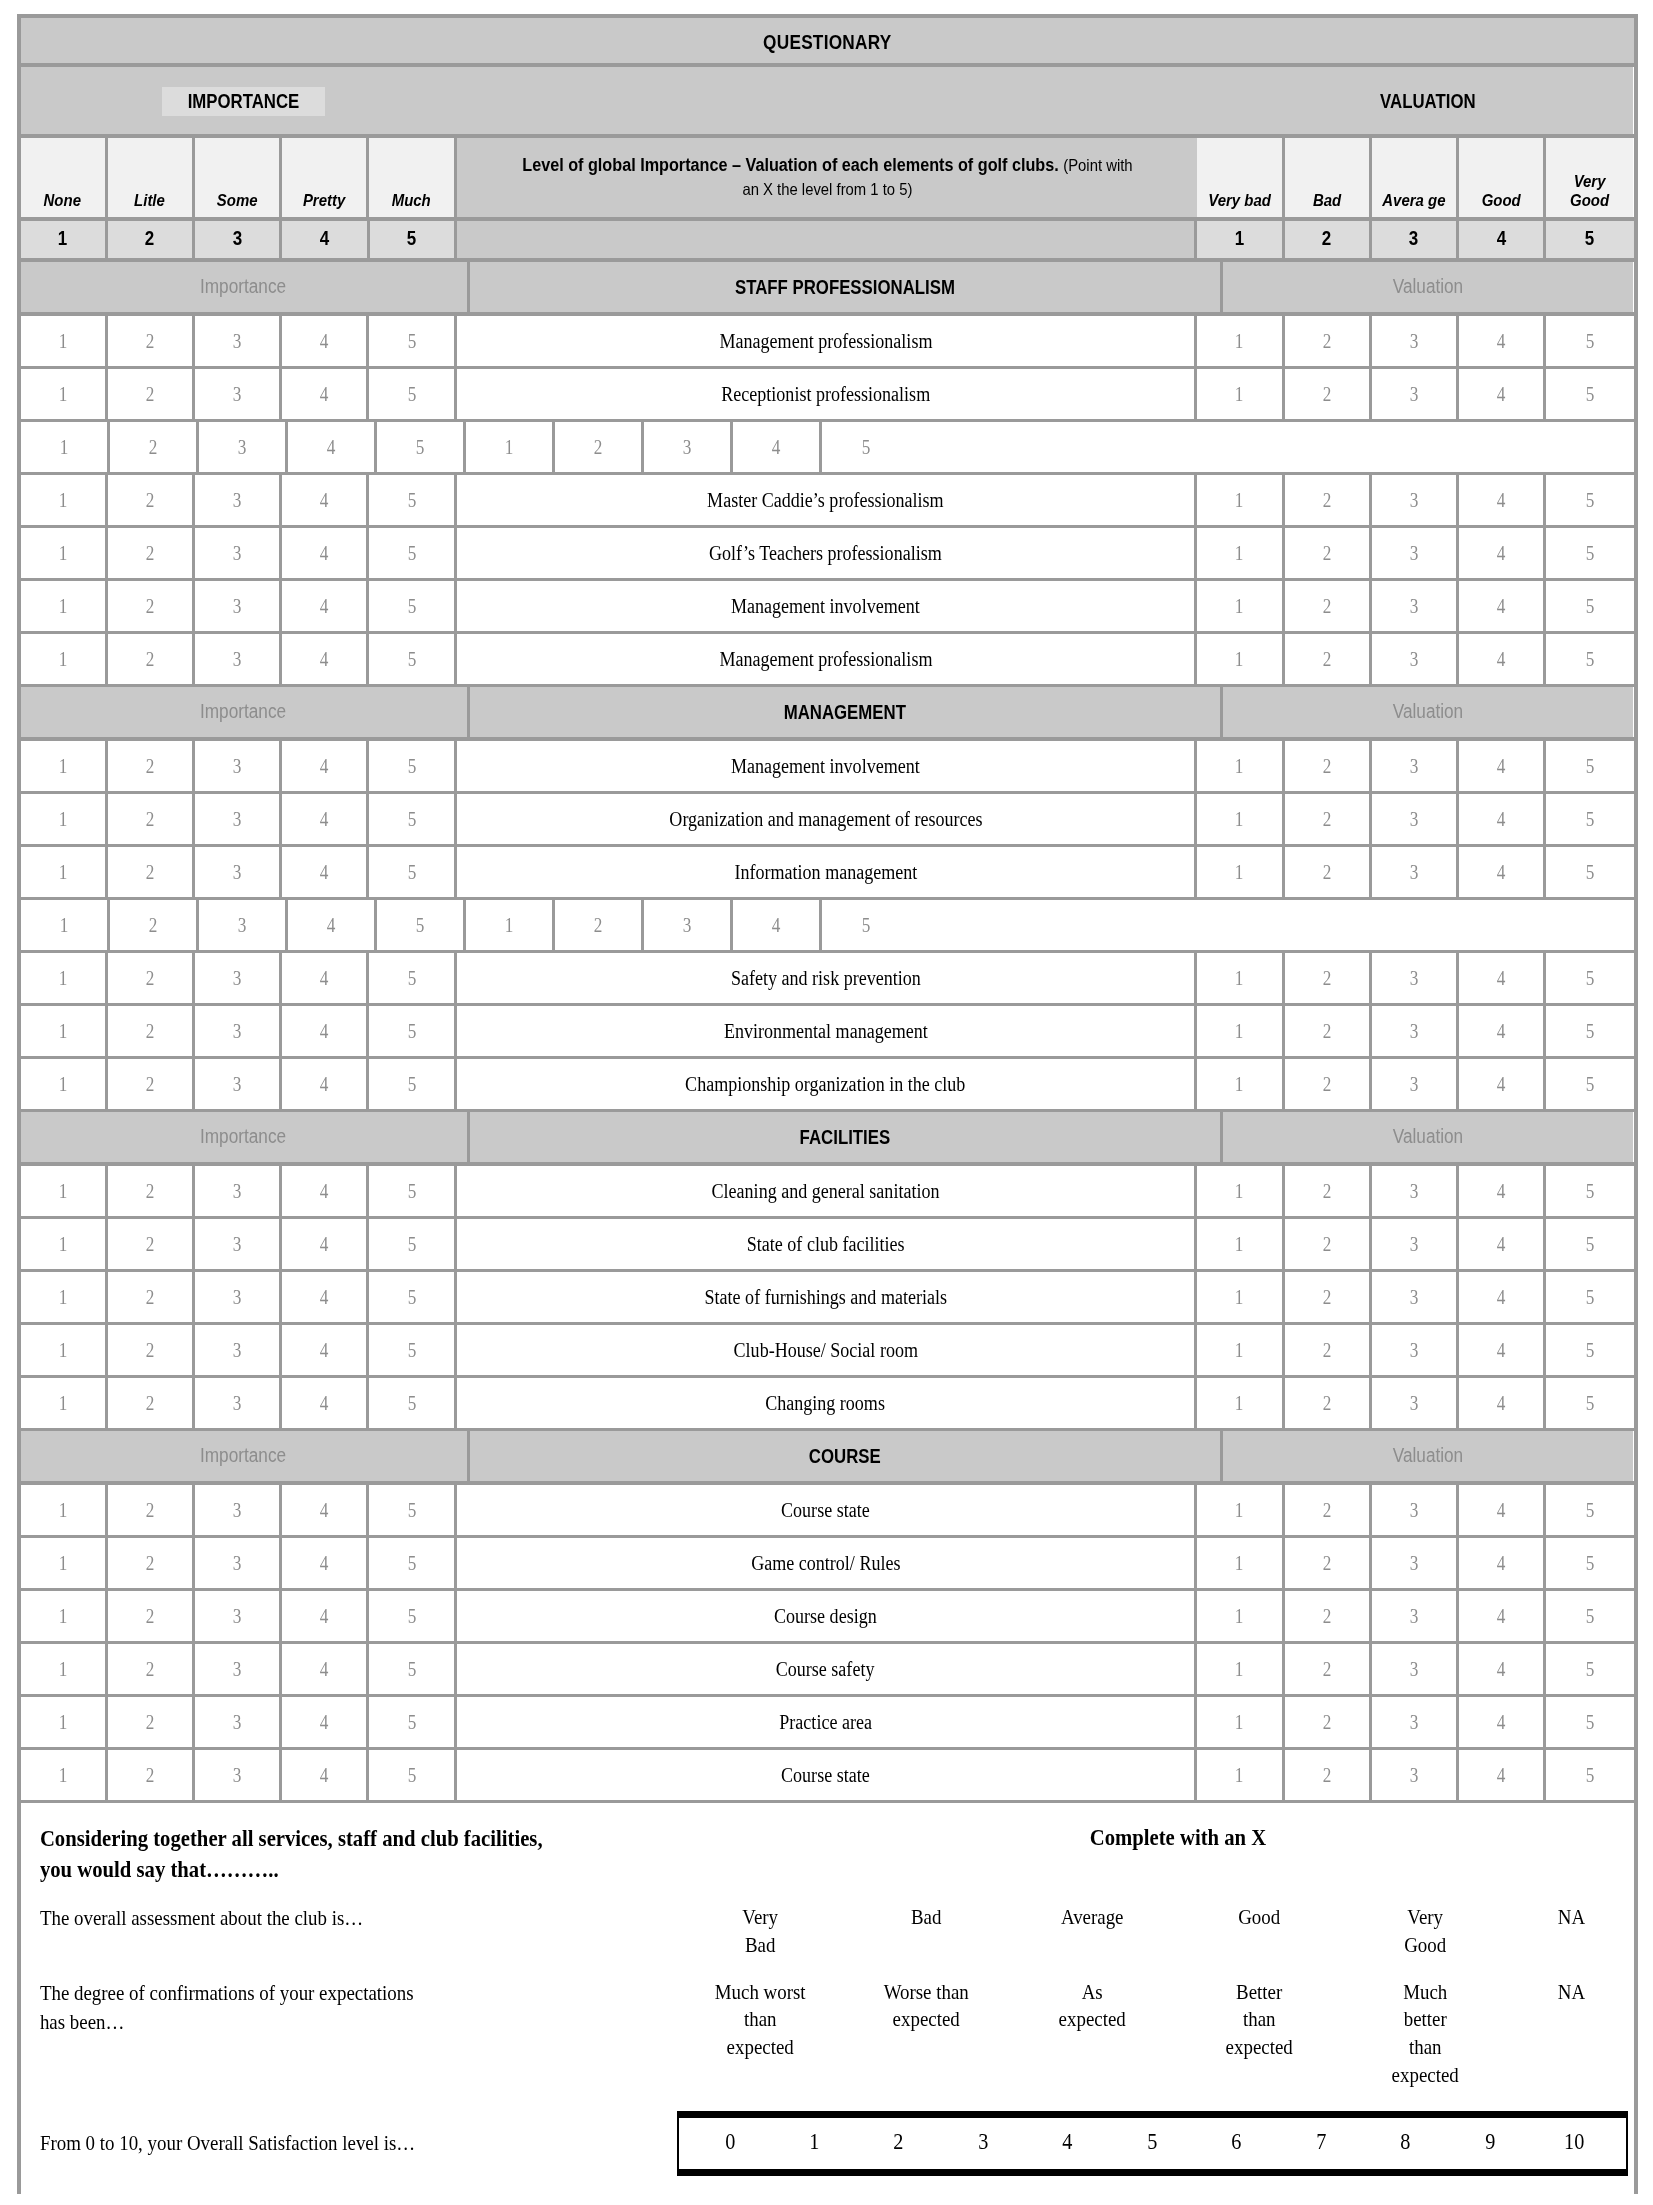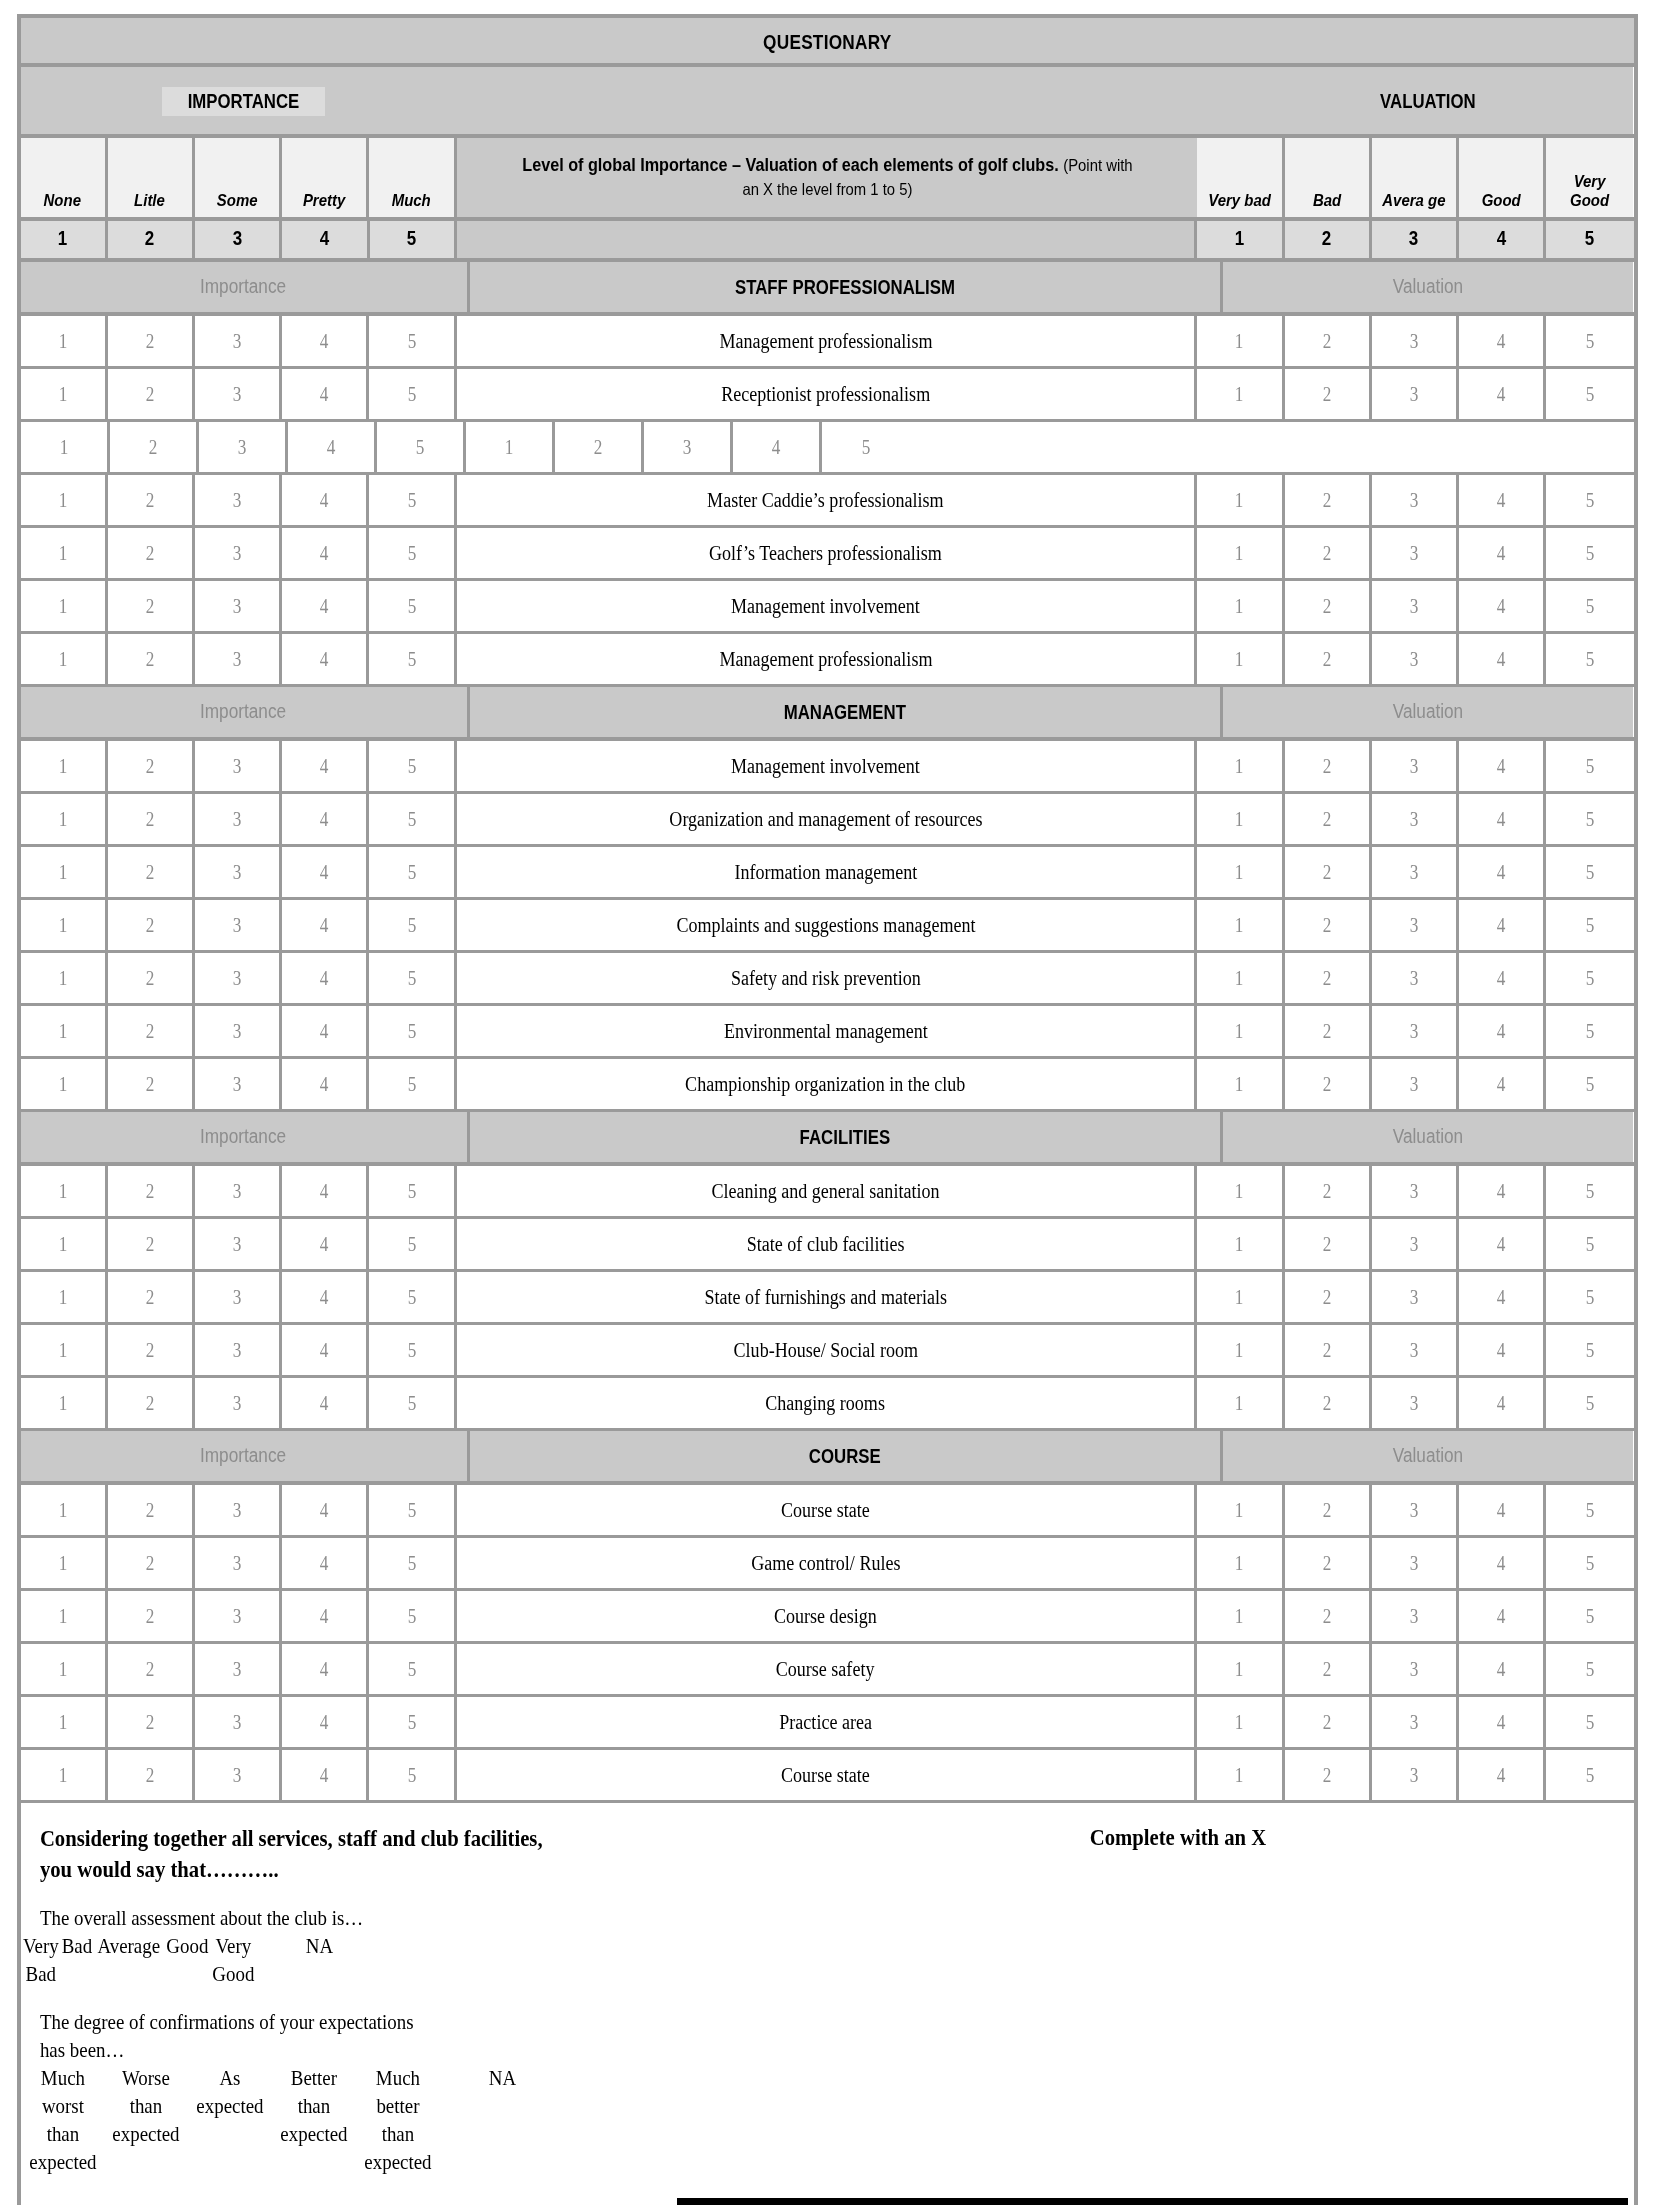--- a/index.html
+++ b/index.html
@@ -180,21 +180,21 @@
     font-weight: bold; font-size: 23px; line-height: 1.35;
     transform: scaleX(.9); transform-origin: left center;
   }
   .bq-head .cwx {
     flex: 1; text-align: center; padding-top: 2px;
     font-family: "Liberation Serif", serif;
     font-weight: bold; font-size: 23px;
     transform: scaleX(.9); display: block;
   }
 
-  .bq { display: flex; align-items: flex-start; margin-top: 19px; flex-direction: column; }
+  .bq { display: flex; align-items: flex-start; margin-top: 19px; }
   .bq .qtext {
     width: 656px; padding-left: 21px;
     font-family: "Liberation Serif", serif;
     font-size: 21px; line-height: 1.38; color: #000;
     transform: scaleX(.9); transform-origin: left top; display: block;
   }
   .bq .opts { flex: 1; display: flex; }
   .bq .opt {
     flex: 1; text-align: center;
     font-family: "Liberation Serif", serif;
@@ -703,23 +703,20 @@
             <span>2</span>
           </div>
           <div class="sc c-imp">
             <span>3</span>
           </div>
           <div class="sc c-imp">
             <span>4</span>
           </div>
           <div class="sc c-imp">
             <span>5</span>
-          </div>
-          <div class="label c-mid">
-            <span>Complaints and suggestions management</span>
           </div>
           <div class="sc c-val">
             <span>1</span>
           </div>
           <div class="sc c-val">
             <span>2</span>
           </div>
           <div class="sc c-val">
             <span>3</span>
           </div>

